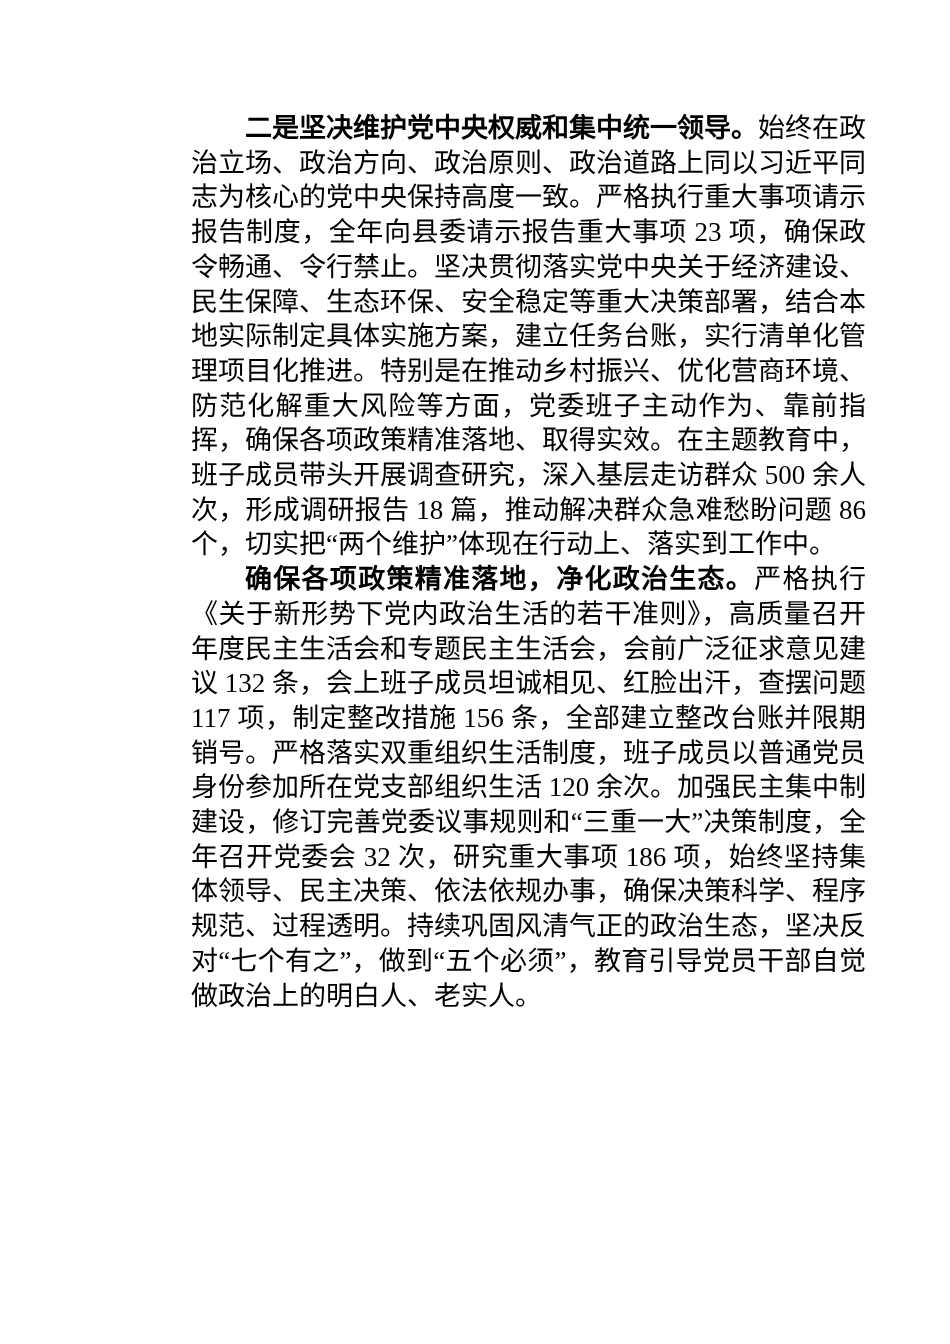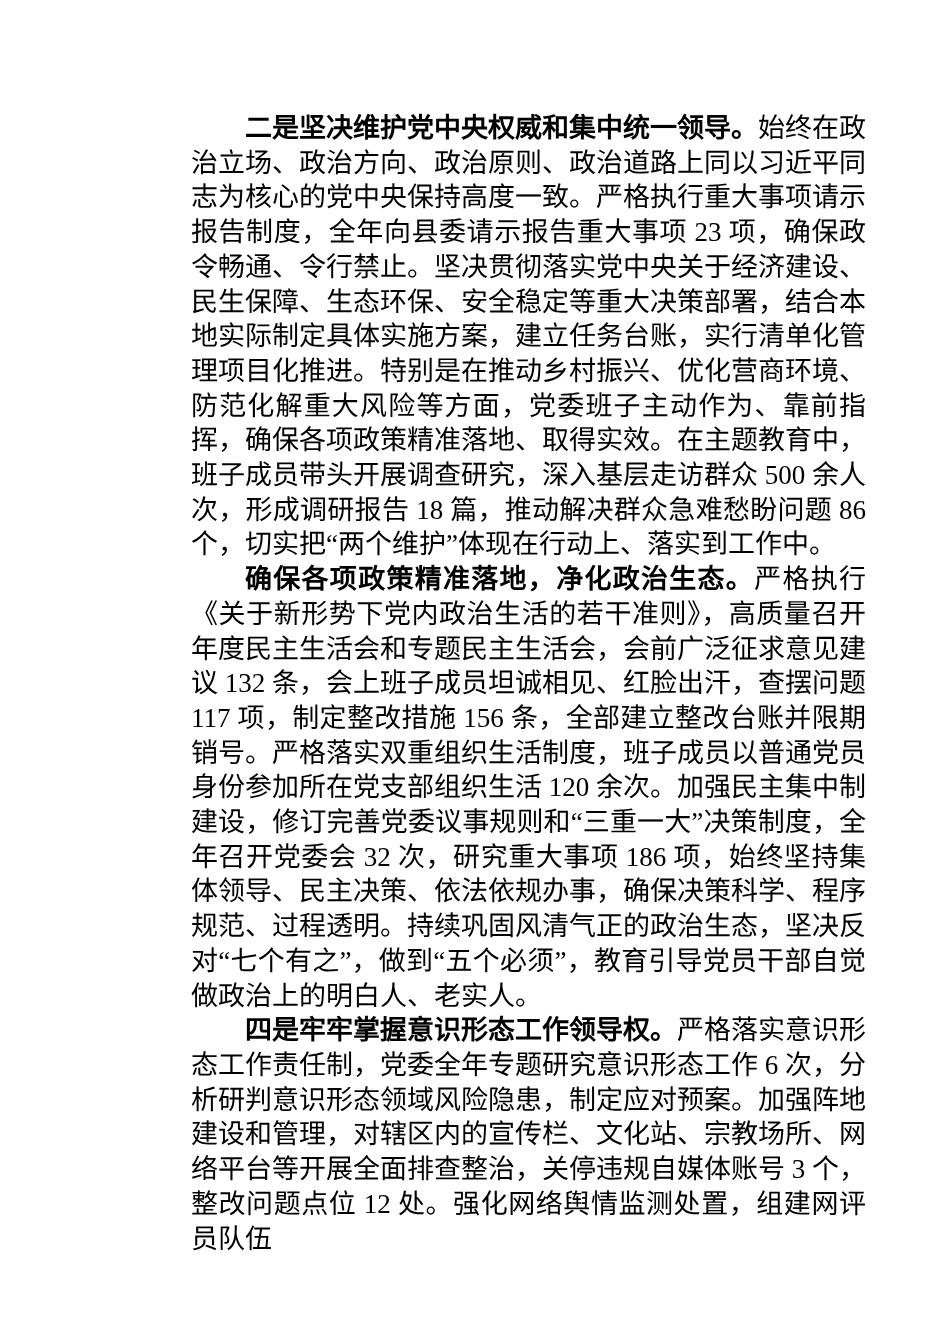--- a/index.html
+++ b/index.html
@@ -34,15 +34,14 @@
   </style>
 </head>
 <body>
 
 <div class="page">
 
   <p class="para"><strong class="lead">二是坚决维护党中央权威和集中统一领导。</strong><span>始终在政治立场、政治方向、政治原则、政治道路上同以习近平同志为核心的党中央保持高度一致。严格执行重大事项请示报告制度，全年向县委请示报告重大事项 23 项，确保政令畅通、令行禁止。坚决贯彻落实党中央关于经济建设、民生保障、生态环保、安全稳定等重大决策部署，结合本地实际制定具体实施方案，建立任务台账，实行清单化管理项目化推进。特别是在推动乡村振兴、优化营商环境、防范化解重大风险等方面，党委班子主动作为、靠前指挥，确保各项政策精准落地、取得实效。在主题教育中，班子成员带头开展调查研究，深入基层走访群众 500 余人次，形成调研报告 18 篇，推动解决群众急难愁盼问题 86 个，切实把“两个维护”体现在行动上、落实到工作中。</span></p>
 
   <p class="para"><strong class="lead">确保各项政策精准落地，净化政治生态。</strong><span>严格执行《关于新形势下党内政治生活的若干准则》，高质量召开年度民主生活会和专题民主生活会，会前广泛征求意见建议 132 条，会上班子成员坦诚相见、红脸出汗，查摆问题 117 项，制定整改措施 156 条，全部建立整改台账并限期销号。严格落实双重组织生活制度，班子成员以普通党员身份参加所在党支部组织生活 120 余次。加强民主集中制建设，修订完善党委议事规则和“三重一大”决策制度，全年召开党委会 32 次，研究重大事项 186 项，始终坚持集体领导、民主决策、依法依规办事，确保决策科学、程序规范、过程透明。持续巩固风清气正的政治生态，坚决反对“七个有之”，做到“五个必须”，教育引导党员干部自觉做政治上的明白人、老实人。</span></p>
 
-  <p class="para"><strong class="lead">四是牢牢掌握意识形态工作领导权。</strong><span>严格落实意识形态工作责任制，党委全年专题研究意识形态工作 6 次，分析研判意识形态领域风险隐患，制定应对预案。加强阵地建设和管理，对辖区内的宣传栏、文化站、宗教场所、网络平台等开展全面排查整治，关停违规自媒体账号 3 个，整改问题点位 12 处。强化网络舆情监测处置，组建网评员队伍</span></p>
 
 </div>
 
 </body></html>

